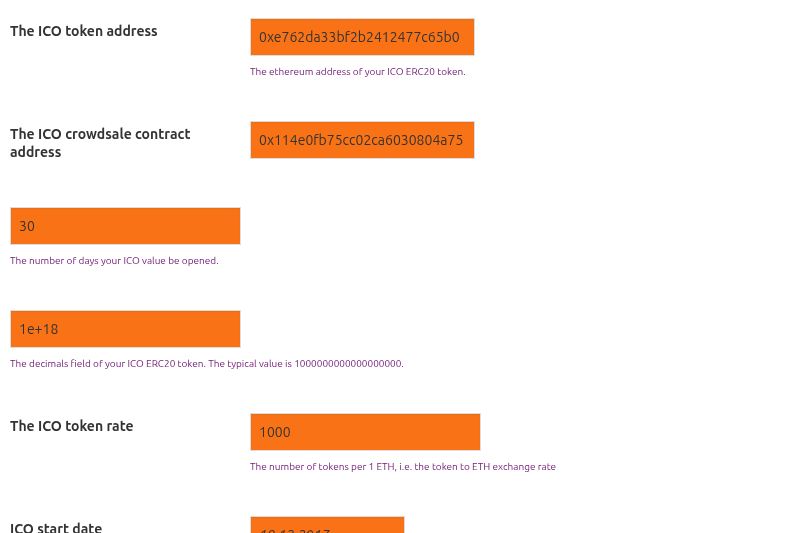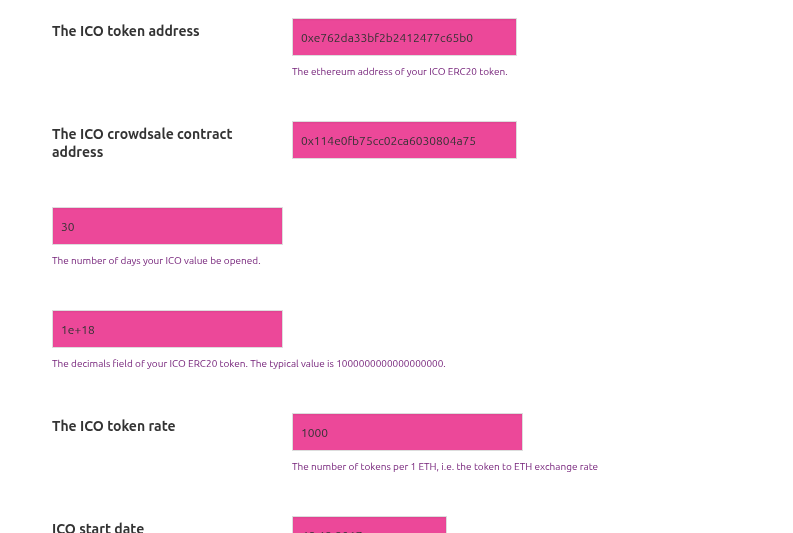--- a/index.html
+++ b/index.html
@@ -14,21 +14,20 @@
       background: #fff;
       padding: 18px 10px;
     }
     .form-table {
       width: 100%;
     }
     .form-row {
       display: flex;
       align-items: flex-start;
       margin-bottom: 42px;
-      margin-left: 42px;
     }
     .form-row:last-child {
       margin-bottom: 10px;
     }
     .label-col {
       width: 240px;
       padding-right: 20px;
       padding-top: 4px;
     }
     .label-col label {
@@ -36,23 +35,23 @@
       color: #333;
       font-size: 14px;
       line-height: 1.3;
       display: block;
     }
     .input-col {
       flex: 1;
     }
     .input-col input[type="text"] {
       border: 1px solid #ddd;
-      background: #ec4899;
+      background: #f97316;
       padding: 18px 8px;
-      font-size: 12px;
+      font-size: 14px;
       color: #333;
       box-shadow: inset 0 1px 2px rgba(0,0,0,0.07);
       margin-bottom: 6px;
       font-family: inherit;
       height: 28px;
     }
     .input-wide {
       width: 225px;
     }
     .input-med {

